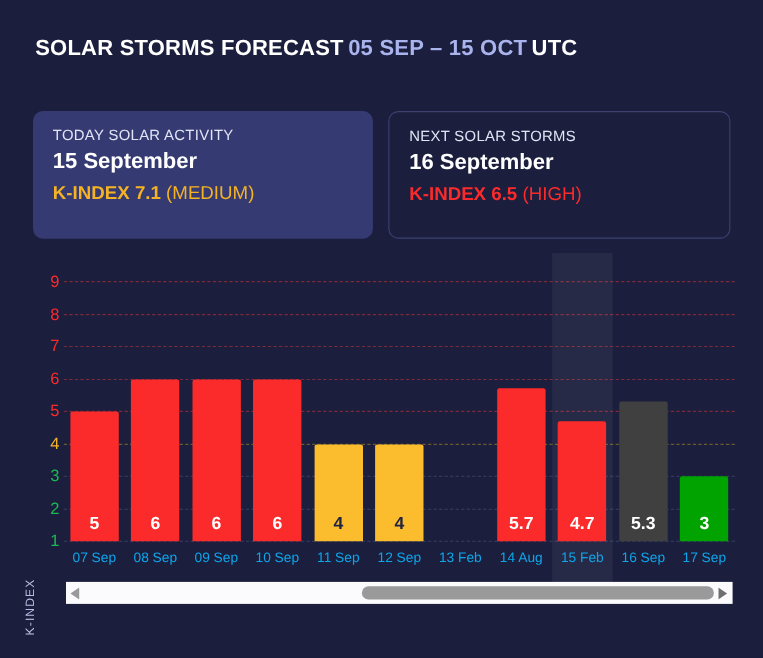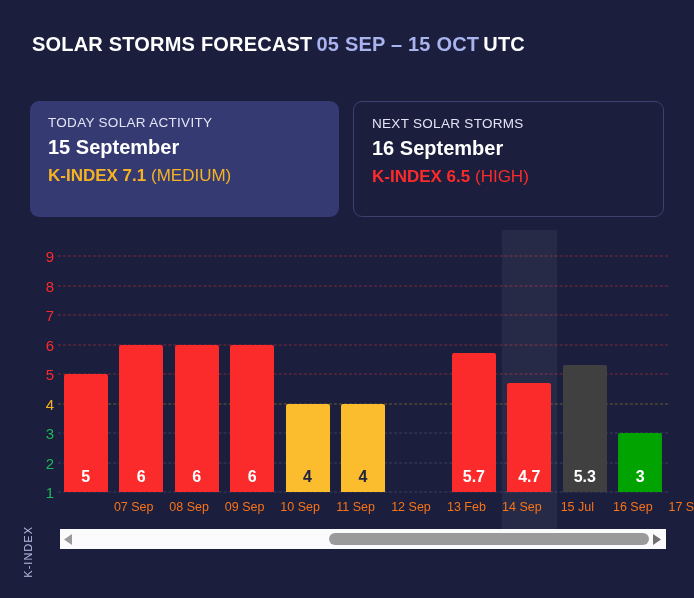--- a/index.html
+++ b/index.html
@@ -177,24 +177,23 @@
     position: absolute;
     left: 58px;
     top: 262px;
     width: 610px;
     height: 22px;
   }
   .x-label {
     position: absolute;
     top: 0;
     text-align: center;
-    color: #f97316;
+    color: #0ea5e9;
     font-size: 12.5px;
     line-height: 18px;
-    margin-left: 48px;
   }
 
   
   .scrollbar {
     position: absolute;
     left: 60px;
     top: 293px;
     width: 606px;
     height: 20px;
     background: #fbfbfd;
@@ -334,22 +333,22 @@
     </div>
 
     <div class="x-labels" id="x-labels">
         <div class="x-label" style="left: 0px; width: 55.4545px;">07 Sep</div>
         <div class="x-label" style="left: 55.4545px; width: 55.4545px;">08 Sep</div>
         <div class="x-label" style="left: 110.909px; width: 55.4545px;">09 Sep</div>
         <div class="x-label" style="left: 166.364px; width: 55.4545px;">10 Sep</div>
         <div class="x-label" style="left: 221.818px; width: 55.4545px;">11 Sep</div>
         <div class="x-label" style="left: 277.273px; width: 55.4545px;">12 Sep</div>
         <div class="x-label" style="left: 332.727px; width: 55.4545px;">13 Feb</div>
-        <div class="x-label" style="left: 388.182px; width: 55.4545px;">14 Sep</div>
-        <div class="x-label" style="left: 443.636px; width: 55.4545px;">15 Jul</div>
+        <div class="x-label" style="left: 388.182px; width: 55.4545px;">14 Aug</div>
+        <div class="x-label" style="left: 443.636px; width: 55.4545px;">15 Feb</div>
         <div class="x-label" style="left: 499.091px; width: 55.4545px;">16 Sep</div>
         <div class="x-label" style="left: 554.545px; width: 55.4545px;">17 Sep</div>
       </div>
 
     <div class="scrollbar">
       <div class="sb-arrow">
         <svg width="9" height="11" viewBox="0 0 9 11">
             <polygon points="8,0 8,11 0,5.5" fill="#9a9a9a"></polygon>
           </svg>
       </div>

